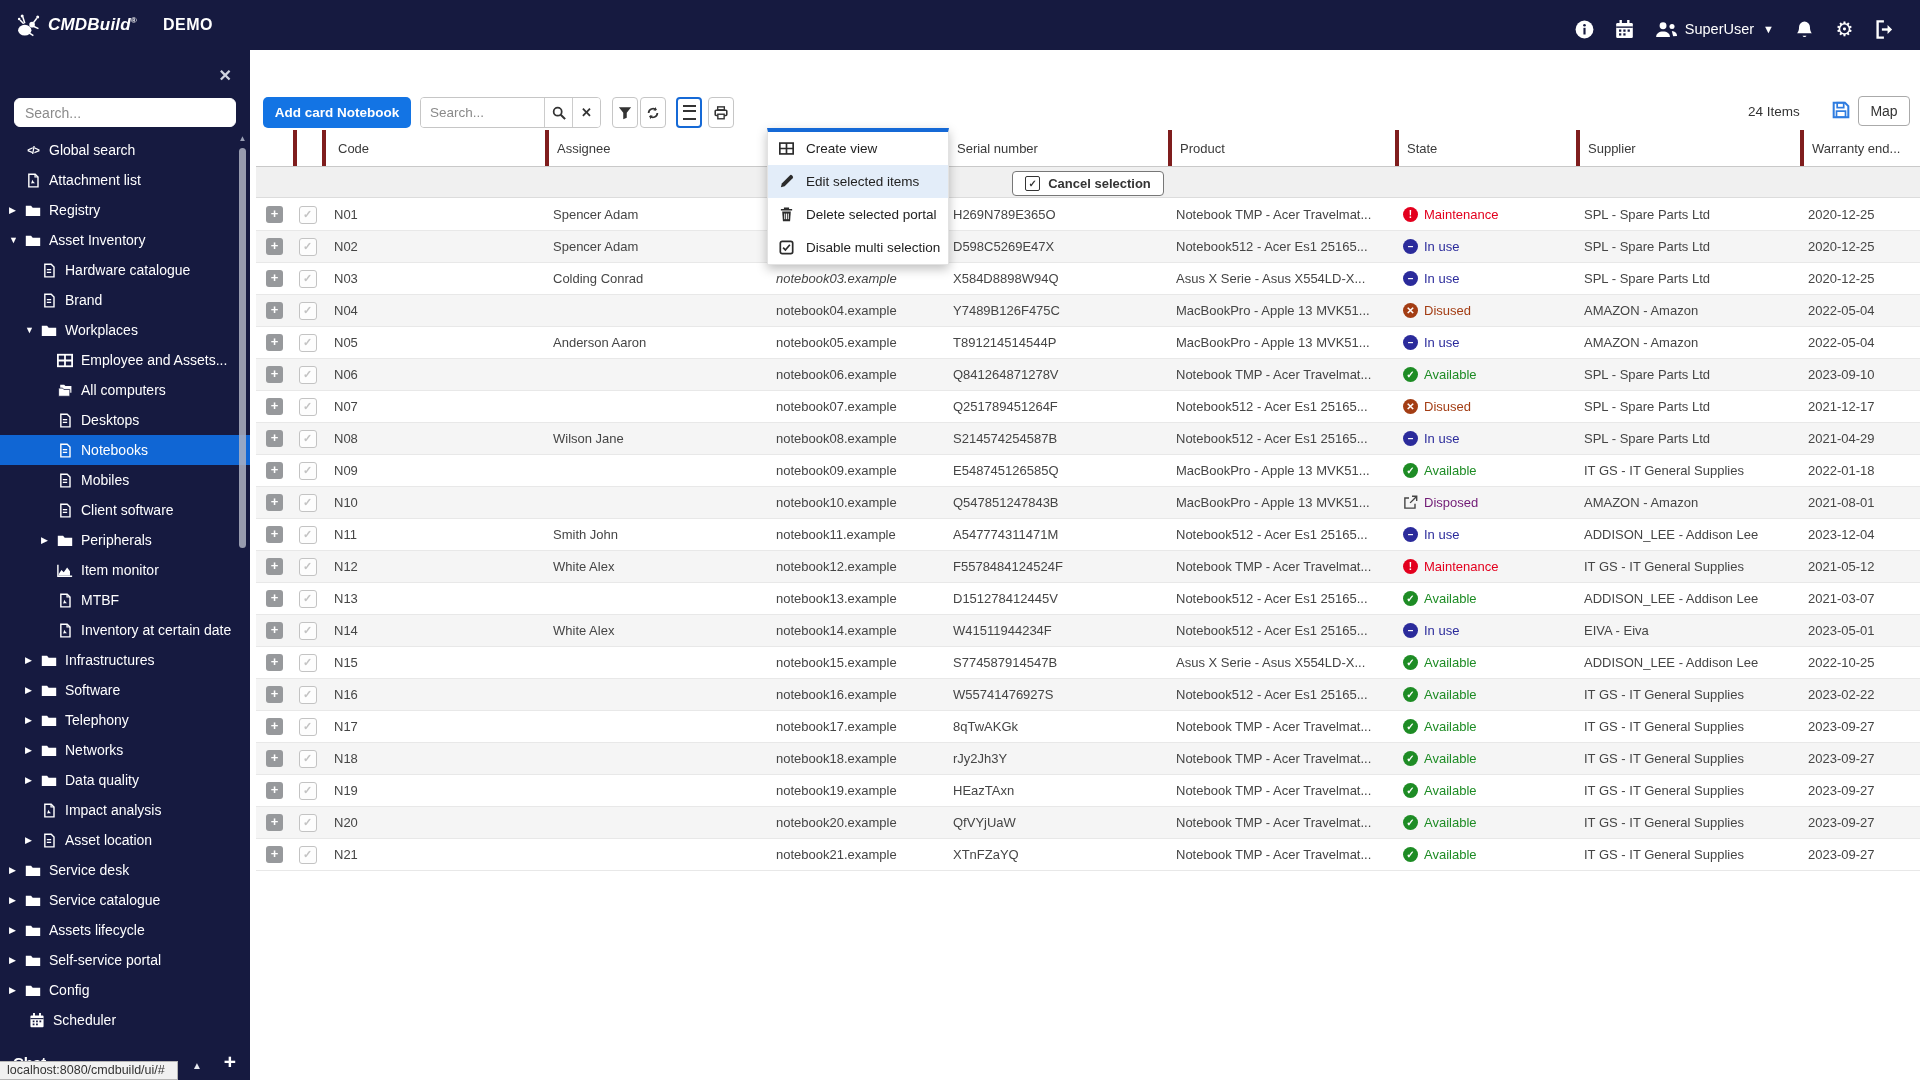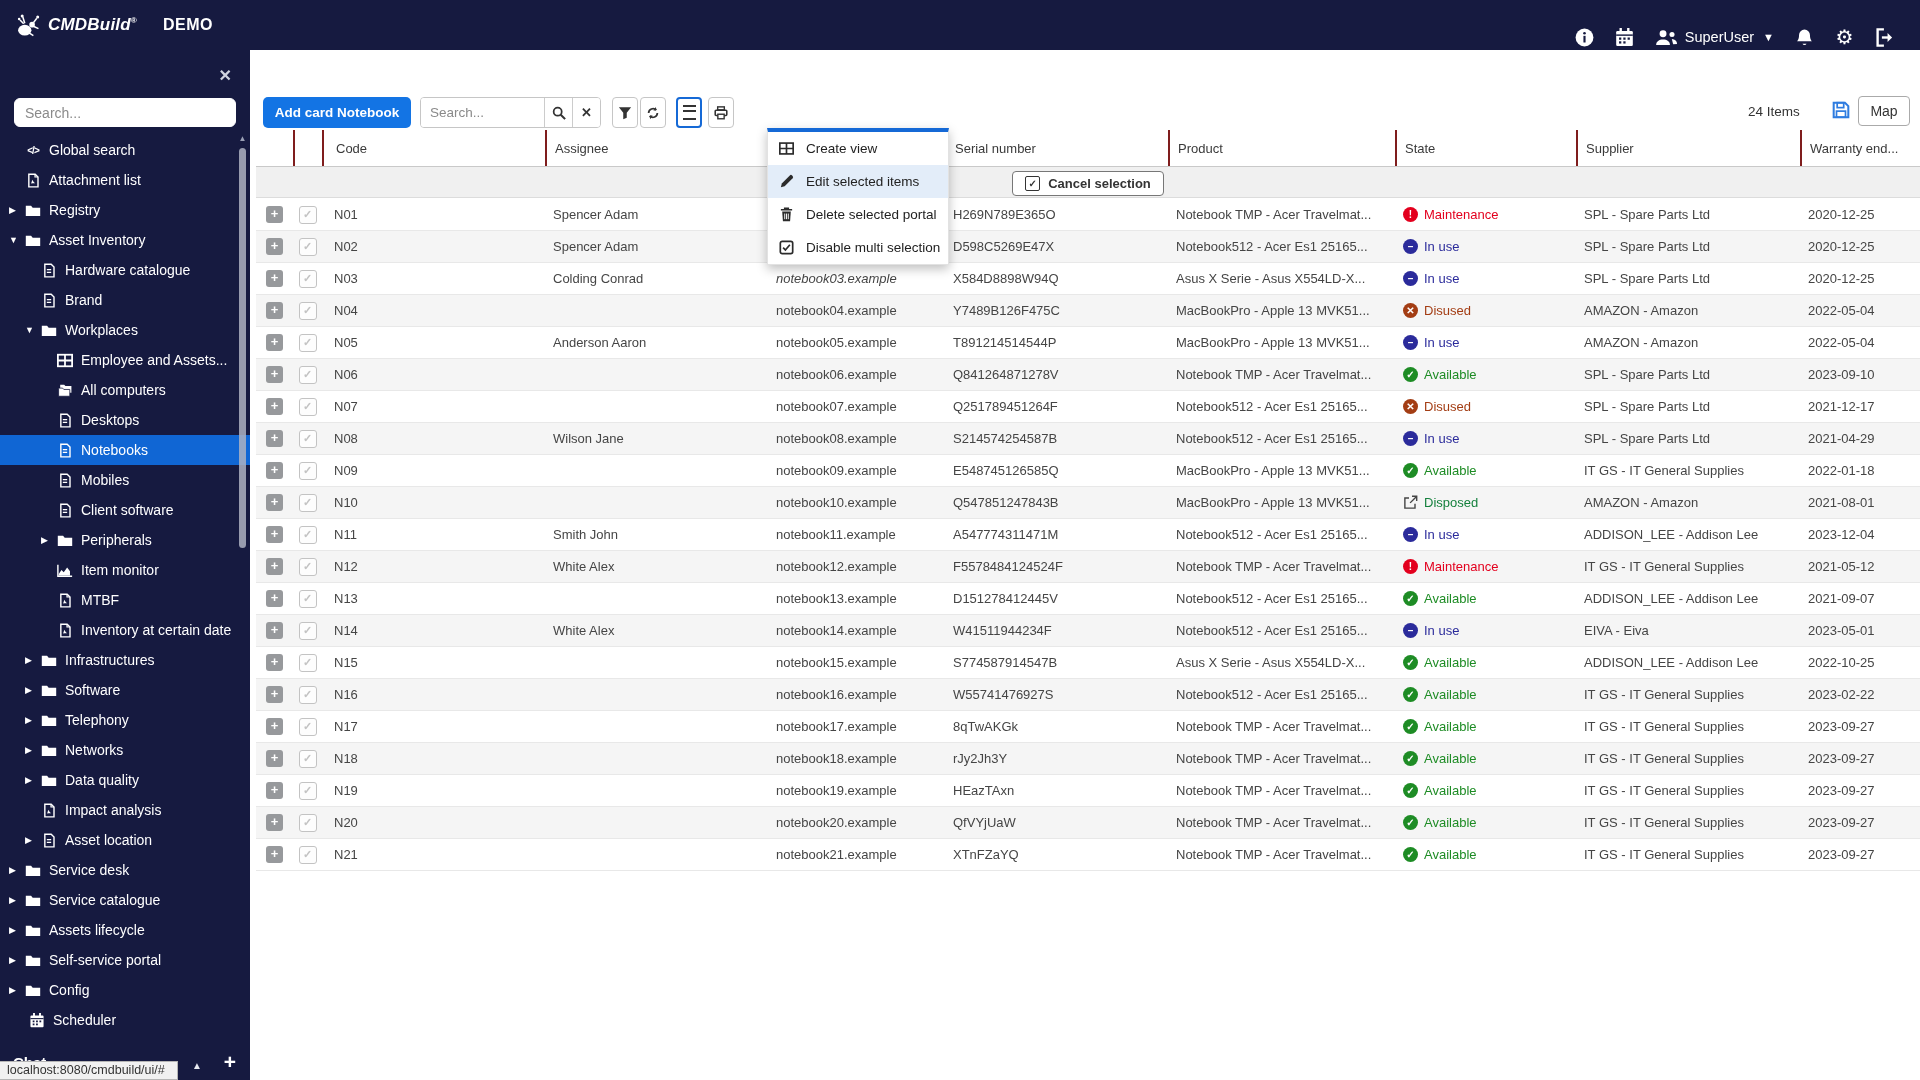--- a/index.html
+++ b/index.html
@@ -5,21 +5,21 @@
   html,body{margin:0;padding:0;background:#fff;font-family:"Liberation Sans",sans-serif;}
   #app{position:relative;width:1920px;height:1080px;overflow:hidden;background:#fff;}
 
   
   #navbar{position:absolute;left:0;top:0;width:1920px;height:50px;background:#161a40;color:#fff;display:flex;align-items:center;}
   .brand-wrap{display:flex;align-items:center;margin-left:14px;}
   .brand-logo{width:28px;height:24px;margin-right:6px;}
   .brand-name{font-size:17px;font-weight:bold;font-style:italic;letter-spacing:.2px;}
   .brand-reg{font-size:8px;vertical-align:super;}
   .env-label{font-size:16px;font-weight:bold;margin-left:26px;letter-spacing:.5px;}
-  #nav-right{position:absolute;right:26px;top:12px;height:50px;display:flex;align-items:center;gap:21px;justify-content:center;}
+  #nav-right{position:absolute;right:26px;top:4px;height:50px;display:flex;align-items:center;gap:21px;justify-content:center;}
   .nav-ic{width:19px;height:19px;color:#fff;display:inline-flex;align-items:center;justify-content:center;cursor:pointer;}
   .nav-ic svg{width:100%;height:100%;}
   .user-group{display:flex;align-items:center;gap:7px;cursor:pointer;}
   .user-name{font-size:14.5px;}
   .caret{font-size:11px;margin-left:2px;}
 
   
   #sidebar{position:absolute;left:0;top:50px;width:250px;height:1030px;background:#161a40;color:#fff;}
   #sb-close{position:absolute;right:18px;top:16px;color:#cfd3df;font-size:16px;font-weight:bold;cursor:pointer;}
   #sb-search{position:absolute;left:14px;top:48px;width:222px;height:29px;box-sizing:border-box;border:1px solid #fff;border-radius:6px;background:#fff;font-size:14px;color:#555;padding:0 10px;outline:none;font-family:"Liberation Sans",sans-serif;}
@@ -64,21 +64,21 @@
   .ham{display:block;width:13px;height:11px;border-top:2px solid #333;border-bottom:2px solid #333;position:relative;}
   .ham:after{content:"";position:absolute;left:0;top:2.5px;width:13px;height:2px;background:#333;}
   #items-count{position:absolute;left:1748px;top:104px;font-size:13.5px;color:#333;}
   #save-view{position:absolute;left:1832px;top:101px;width:18px;height:18px;color:#2e7ce0;cursor:pointer;}
   #save-view svg{width:18px;height:18px;}
   #map-btn{position:absolute;left:1858px;top:96px;width:52px;height:30px;box-sizing:border-box;background:#fff;border:1px solid #aaa;border-radius:4px;font-size:14px;color:#333;cursor:pointer;font-family:"Liberation Sans",sans-serif;}
 
   
   #thead{position:absolute;left:256px;top:130px;width:1664px;height:37px;display:flex;border-bottom:1px solid #c9c9c9;background:#fff;box-sizing:border-box;}
   .th{display:flex;align-items:center;font-size:13px;color:#3a3a3a;box-sizing:border-box;padding-left:8px;overflow:hidden;white-space:nowrap;}
-  .th + .th{border-left:2px solid #7f1d1d;}
+  .th + .th{border-left:4px solid #7f1d1d;}
   #cancel-row{position:absolute;left:256px;top:167px;width:1664px;height:31px;background:#f0f0f0;border-bottom:1px solid #dcdcdc;box-sizing:border-box;}
   #cancel-btn{position:absolute;left:1012px;top:171px;width:152px;height:25px;background:#fff;border:1px solid #777;border-radius:4px;display:flex;align-items:center;justify-content:center;gap:8px;font-size:13px;font-weight:bold;color:#333;cursor:pointer;}
   .cbx-glyph{display:inline-flex;width:13px;height:13px;border:1.6px solid #333;border-radius:2px;align-items:center;justify-content:center;font-size:10px;font-weight:bold;color:#333;background:#fff;}
   #tbody{position:absolute;left:256px;top:199px;width:1664px;}
   .tr{display:flex;height:32px;border-bottom:1px solid #e8e8e8;box-sizing:border-box;background:#fff;}
   .tr:nth-child(even){background:#f5f5f5;}
   .td{display:flex;align-items:center;font-size:13px;color:#454545;box-sizing:border-box;padding-left:8px;overflow:hidden;white-space:nowrap;}
   .expand-btn{width:17px;height:17px;background:#97999c;border-radius:3px;color:#fff;font-size:13px;font-weight:bold;line-height:15px;text-align:center;cursor:pointer;}
   .row-check{width:16px;height:16px;border:1px solid #c3c3c3;border-radius:3px;background:#fdfdfd;color:#c3c3c3;font-size:11px;font-weight:bold;text-align:center;line-height:15px;cursor:pointer;}
   .state-ic{display:inline-flex;width:15px;height:15px;border-radius:50%;color:#fff;align-items:center;justify-content:center;font-size:10px;font-weight:bold;margin-right:6px;flex:0 0 15px;}
@@ -730,21 +730,21 @@
         <div class="td" style="width: 223px; flex: 0 0 223px;">Q547851247843B</div>
         <div class="td" style="width: 227px; flex: 0 0 227px;">MacBookPro - Apple 13 MVK51...</div>
         <div class="td" style="width: 181px; flex: 0 0 181px;">
           <span class="state-out">
             <svg viewBox="0 0 16 16">
               <path d="M6.4 3.2H2v10.8h10.8V9.2" fill="none" stroke="currentColor" stroke-width="1.5"></path>
               <path d="M7.6 8.4l6.6-6.6" stroke="currentColor" stroke-width="1.5"></path>
               <path d="M9.6 1.4H14.6V6.4" fill="none" stroke="currentColor" stroke-width="1.5"></path>
             </svg>
           </span>
-          <span style="color: #15803d;">Disposed</span>
+          <span style="color: #701a75;">Disposed</span>
         </div>
         <div class="td" style="width: 224px; flex: 0 0 224px;">AMAZON - Amazon</div>
         <div class="td" style="width: 120px; flex: 0 0 120px;">2021-08-01</div>
       </div>
       <div class="tr">
         <div class="td" style="width: 37px; flex: 0 0 37px; justify-content: center; padding-left: 0px;">
           <span class="expand-btn">+</span>
         </div>
         <div class="td" style="width: 29px; flex: 0 0 29px; justify-content: center; padding-left: 0px;">
           <span class="row-check">✓</span>
@@ -790,21 +790,21 @@
         <div class="td" style="width: 223px; flex: 0 0 223px; padding-left: 12px;">N13</div>
         <div class="td" style="width: 223px; flex: 0 0 223px;"></div>
         <div class="td" style="width: 177px; flex: 0 0 177px;">notebook13.example</div>
         <div class="td" style="width: 223px; flex: 0 0 223px;">D151278412445V</div>
         <div class="td" style="width: 227px; flex: 0 0 227px;">Notebook512 - Acer Es1 25165...</div>
         <div class="td" style="width: 181px; flex: 0 0 181px;">
           <span class="state-ic" style="background: rgb(30, 140, 37);">✓</span>
           <span style="color: rgb(30, 140, 37);">Available</span>
         </div>
         <div class="td" style="width: 224px; flex: 0 0 224px;">ADDISON_LEE - Addison Lee</div>
-        <div class="td" style="width: 120px; flex: 0 0 120px;">2021-09-07</div>
+        <div class="td" style="width: 120px; flex: 0 0 120px;">2021-03-07</div>
       </div>
       <div class="tr">
         <div class="td" style="width: 37px; flex: 0 0 37px; justify-content: center; padding-left: 0px;">
           <span class="expand-btn">+</span>
         </div>
         <div class="td" style="width: 29px; flex: 0 0 29px; justify-content: center; padding-left: 0px;">
           <span class="row-check">✓</span>
         </div>
         <div class="td" style="width: 223px; flex: 0 0 223px; padding-left: 12px;">N14</div>
         <div class="td" style="width: 223px; flex: 0 0 223px;">White Alex</div>

